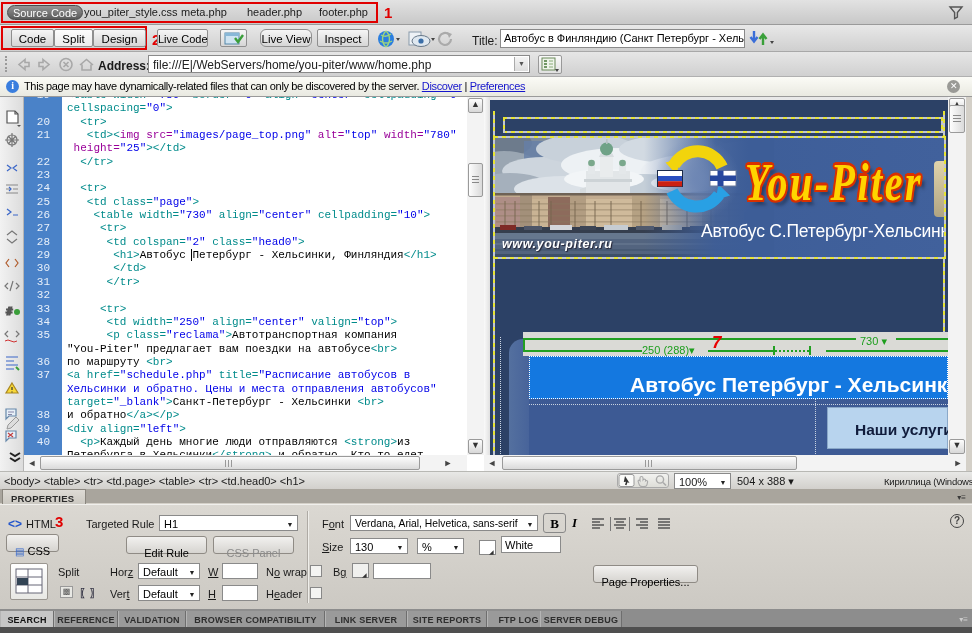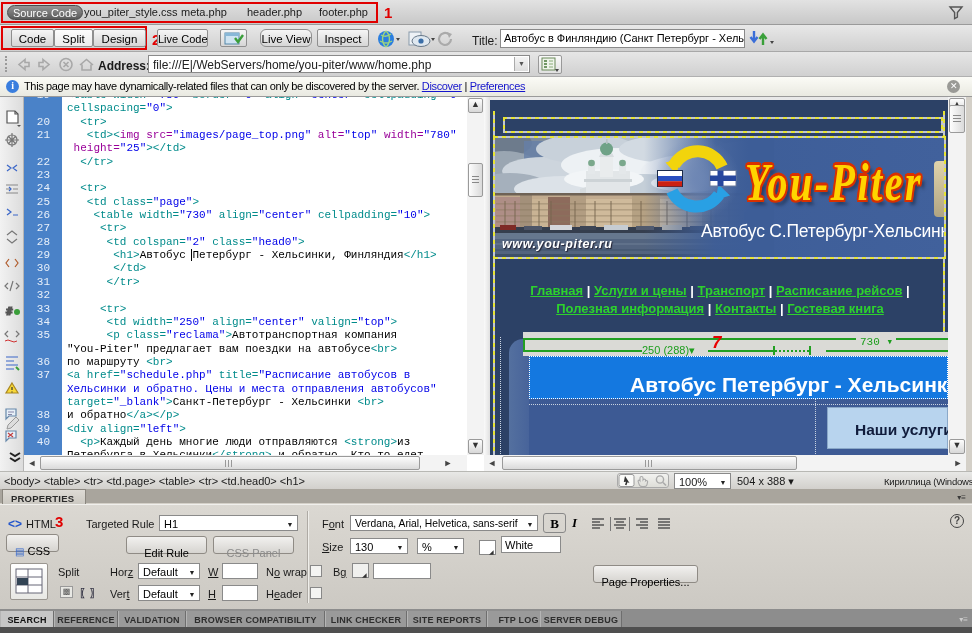--- a/index.html
+++ b/index.html
@@ -393,33 +393,29 @@
         <div class="abs" style="left:251px;top:14px;width:200px;font-family:'Liberation Serif',serif;font-style:italic;font-weight:bold;font-size:40px;letter-spacing:2.5px;transform:scaleY(1.32);transform-origin:0 0;color:#ffd400;text-shadow:2px 0 0 #d83000,-2px 0 0 #d83000,0 2px 0 #d83000,0 -2px 0 #d83000,1.5px 1.5px 0 #d83000,-1.5px -1.5px 0 #d83000,1.5px -1.5px 0 #d83000,-1.5px 1.5px 0 #d83000,4px 4px 3px rgba(0,0,0,.35);white-space:nowrap;">You-Piter</div>
         <div class="abs" style="left:207px;top:84px;font-size:17.5px;letter-spacing:-0.2px;color:#fff;white-space:nowrap;">Автобус С.Петербург-Хельсинки</div>
         <div class="abs" style="left:8px;top:100px;font-size:12.5px;font-weight:bold;font-style:italic;color:#fff;letter-spacing:.6px;text-shadow:1px 1px 1px #223;">www.you-piter.ru</div>
         <div class="abs" style="left:440px;top:24px;width:10px;height:56px;background:linear-gradient(#e0d4ac,#b0a482);border-radius:4px 0 0 4px;"></div>
       </div>
       <div class="abs dh" style="left:4px;top:39px;width:452px;"></div>
       <div class="abs dh" style="left:4px;top:160px;width:452px;"></div>
       <div class="abs dv" style="left:3px;top:39px;height:123px;"></div>
       <div class="abs dv" style="left:454px;top:39px;height:123px;"></div>
 
-      <div class="abs" style="left:7px;top:185px;width:446px;text-align:center;font-weight:bold;font-size:13px;color:#fff;line-height:17.5px;">
-        <span class="mlnk">Главная</span> | <span class="mlnk">Услуги и цены</span> | <span class="mlnk">Транспорт</span> | <span class="mlnk">Расписание рейсов</span> |<br>
-        <span class="mlnk">Полезная информация</span> | <span class="mlnk">Контакты</span> | <span class="mlnk">Гостевая книга</span>
-      </div>
 
       <div class="abs" style="left:10px;top:240px;width:0;height:119px;border-left:1px dotted #cfd8e4;"></div>
 
       <div class="abs" style="left:19px;top:242px;width:21px;height:117px;background:linear-gradient(90deg,#54709f,#47639a);border-radius:14px 0 0 0;"></div>
 
       <div class="abs" style="left:33px;top:235px;width:425px;height:24px;background:#dadad6;"></div>
       <div class="abs" style="left:33px;top:241px;width:425px;height:2px;background:#22a022;"></div>
       <div class="abs" style="left:33px;top:241px;width:2px;height:14px;background:#22a022;"></div>
-      <div class="abs" style="left:366px;top:238px;width:40px;height:13px;background:#dadad6;color:#1d9e1d;font-size:11px;padding-left:4px;font-family:Liberation Mono, monospace;">730 ▾</div>
+      <div class="abs" style="left:366px;top:238px;width:40px;height:13px;background:#dadad6;color:#1d9e1d;font-size:11px;padding-left:4px;">730 ▾</div>
       <div class="abs" style="left:35px;top:253px;width:250px;height:2px;background:#22a022;"></div>
       <div class="abs" style="left:283px;top:249px;width:2px;height:9px;background:#22a022;"></div>
       <div class="abs" style="left:285px;top:253px;width:34px;height:0;border-top:2px dotted #22a022;"></div>
       <div class="abs" style="left:319px;top:249px;width:2px;height:9px;background:#22a022;"></div>
       <div class="abs" style="left:336px;top:253px;width:122px;height:2px;background:#22a022;"></div>
       <div class="abs" style="left:152px;top:247px;width:66px;height:12px;background:#dadad6;color:#1d9e1d;font-size:11px;">250 (288)▾</div>
       <div class="abs" style="left:222px;top:236px;color:#e80000;font-weight:bold;font-size:17px;font-style:italic;">7</div>
 
       <div class="abs" style="left:39px;top:259px;width:419px;height:43px;background:#1478e0;border:1px dotted #fff;overflow:hidden;">
         <div class="abs" style="left:100px;top:16px;font-size:21px;font-weight:bold;color:#fff;white-space:nowrap;">Автобус Петербург - Хельсинки</div>
@@ -540,20 +536,20 @@
     <div class="plabel abs" style="left:266px;top:83px;">H<u>e</u>ader</div>
     <div class="abs" style="left:310px;top:82px;width:12px;height:12px;background:#f4f4f2;border:1px solid #888;"></div>
     <div class="pbtn abs" style="left:593px;top:60px;width:105px;">Page Properties...</div>
   </div>
 
   <div id="btabs" class="abs">
     <div class="btab abs active" style="left:0;width:54px;">SEARCH</div>
     <div class="btab abs" style="left:54px;width:64px;">REFERENCE</div>
     <div class="btab abs" style="left:118px;width:68px;">VALIDATION</div>
     <div class="btab abs" style="left:186px;width:139px;">BROWSER COMPATIBILITY</div>
-    <div class="btab abs" style="left:325px;width:82px;">LINK CHECKER</div>
+    <div class="btab abs" style="left:325px;width:82px;">LINK SERVER</div>
     <div class="btab abs" style="left:407px;width:80px;">SITE REPORTS</div>
     <div class="btab abs" style="left:487px;width:63px;">FTP LOG</div>
     <div class="btab abs" style="left:540px;width:82px;">SERVER DEBUG</div>
     <div class="abs" style="right:4px;top:6px;font-size:8px;color:#ccc;">▾≡</div>
     <div class="under abs"></div>
   </div>
 </div>
 
 </body></html>

